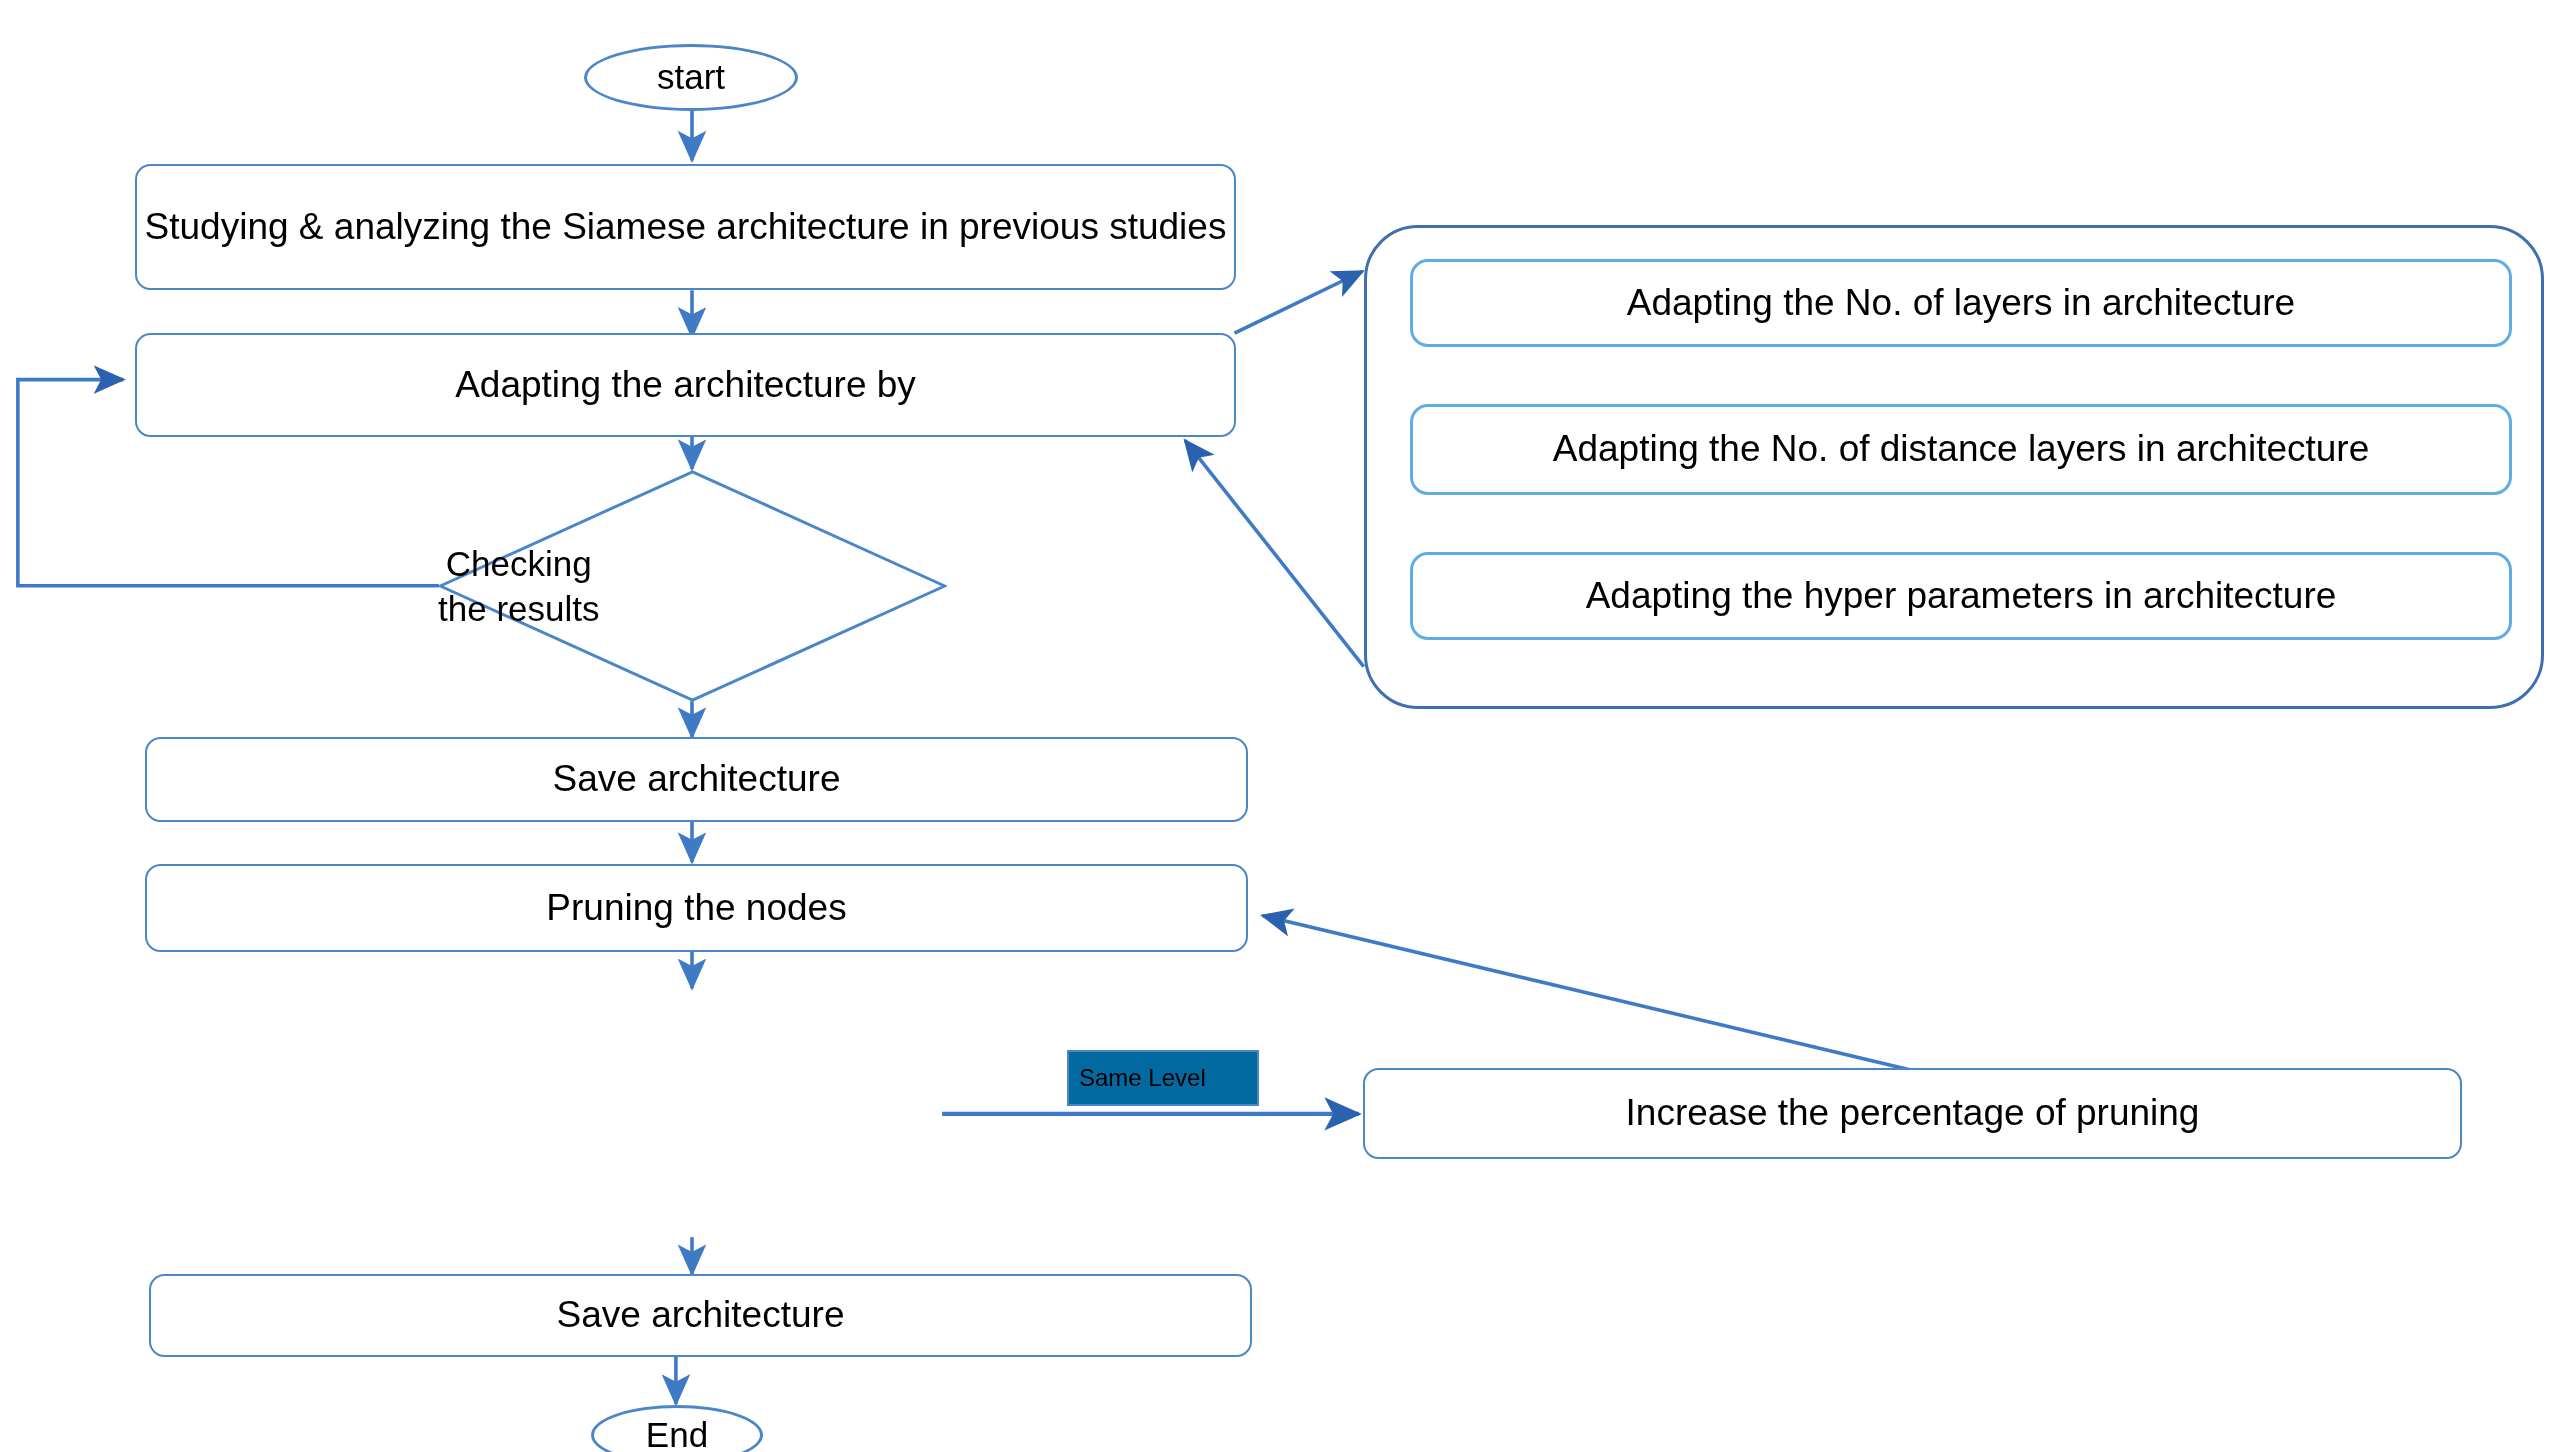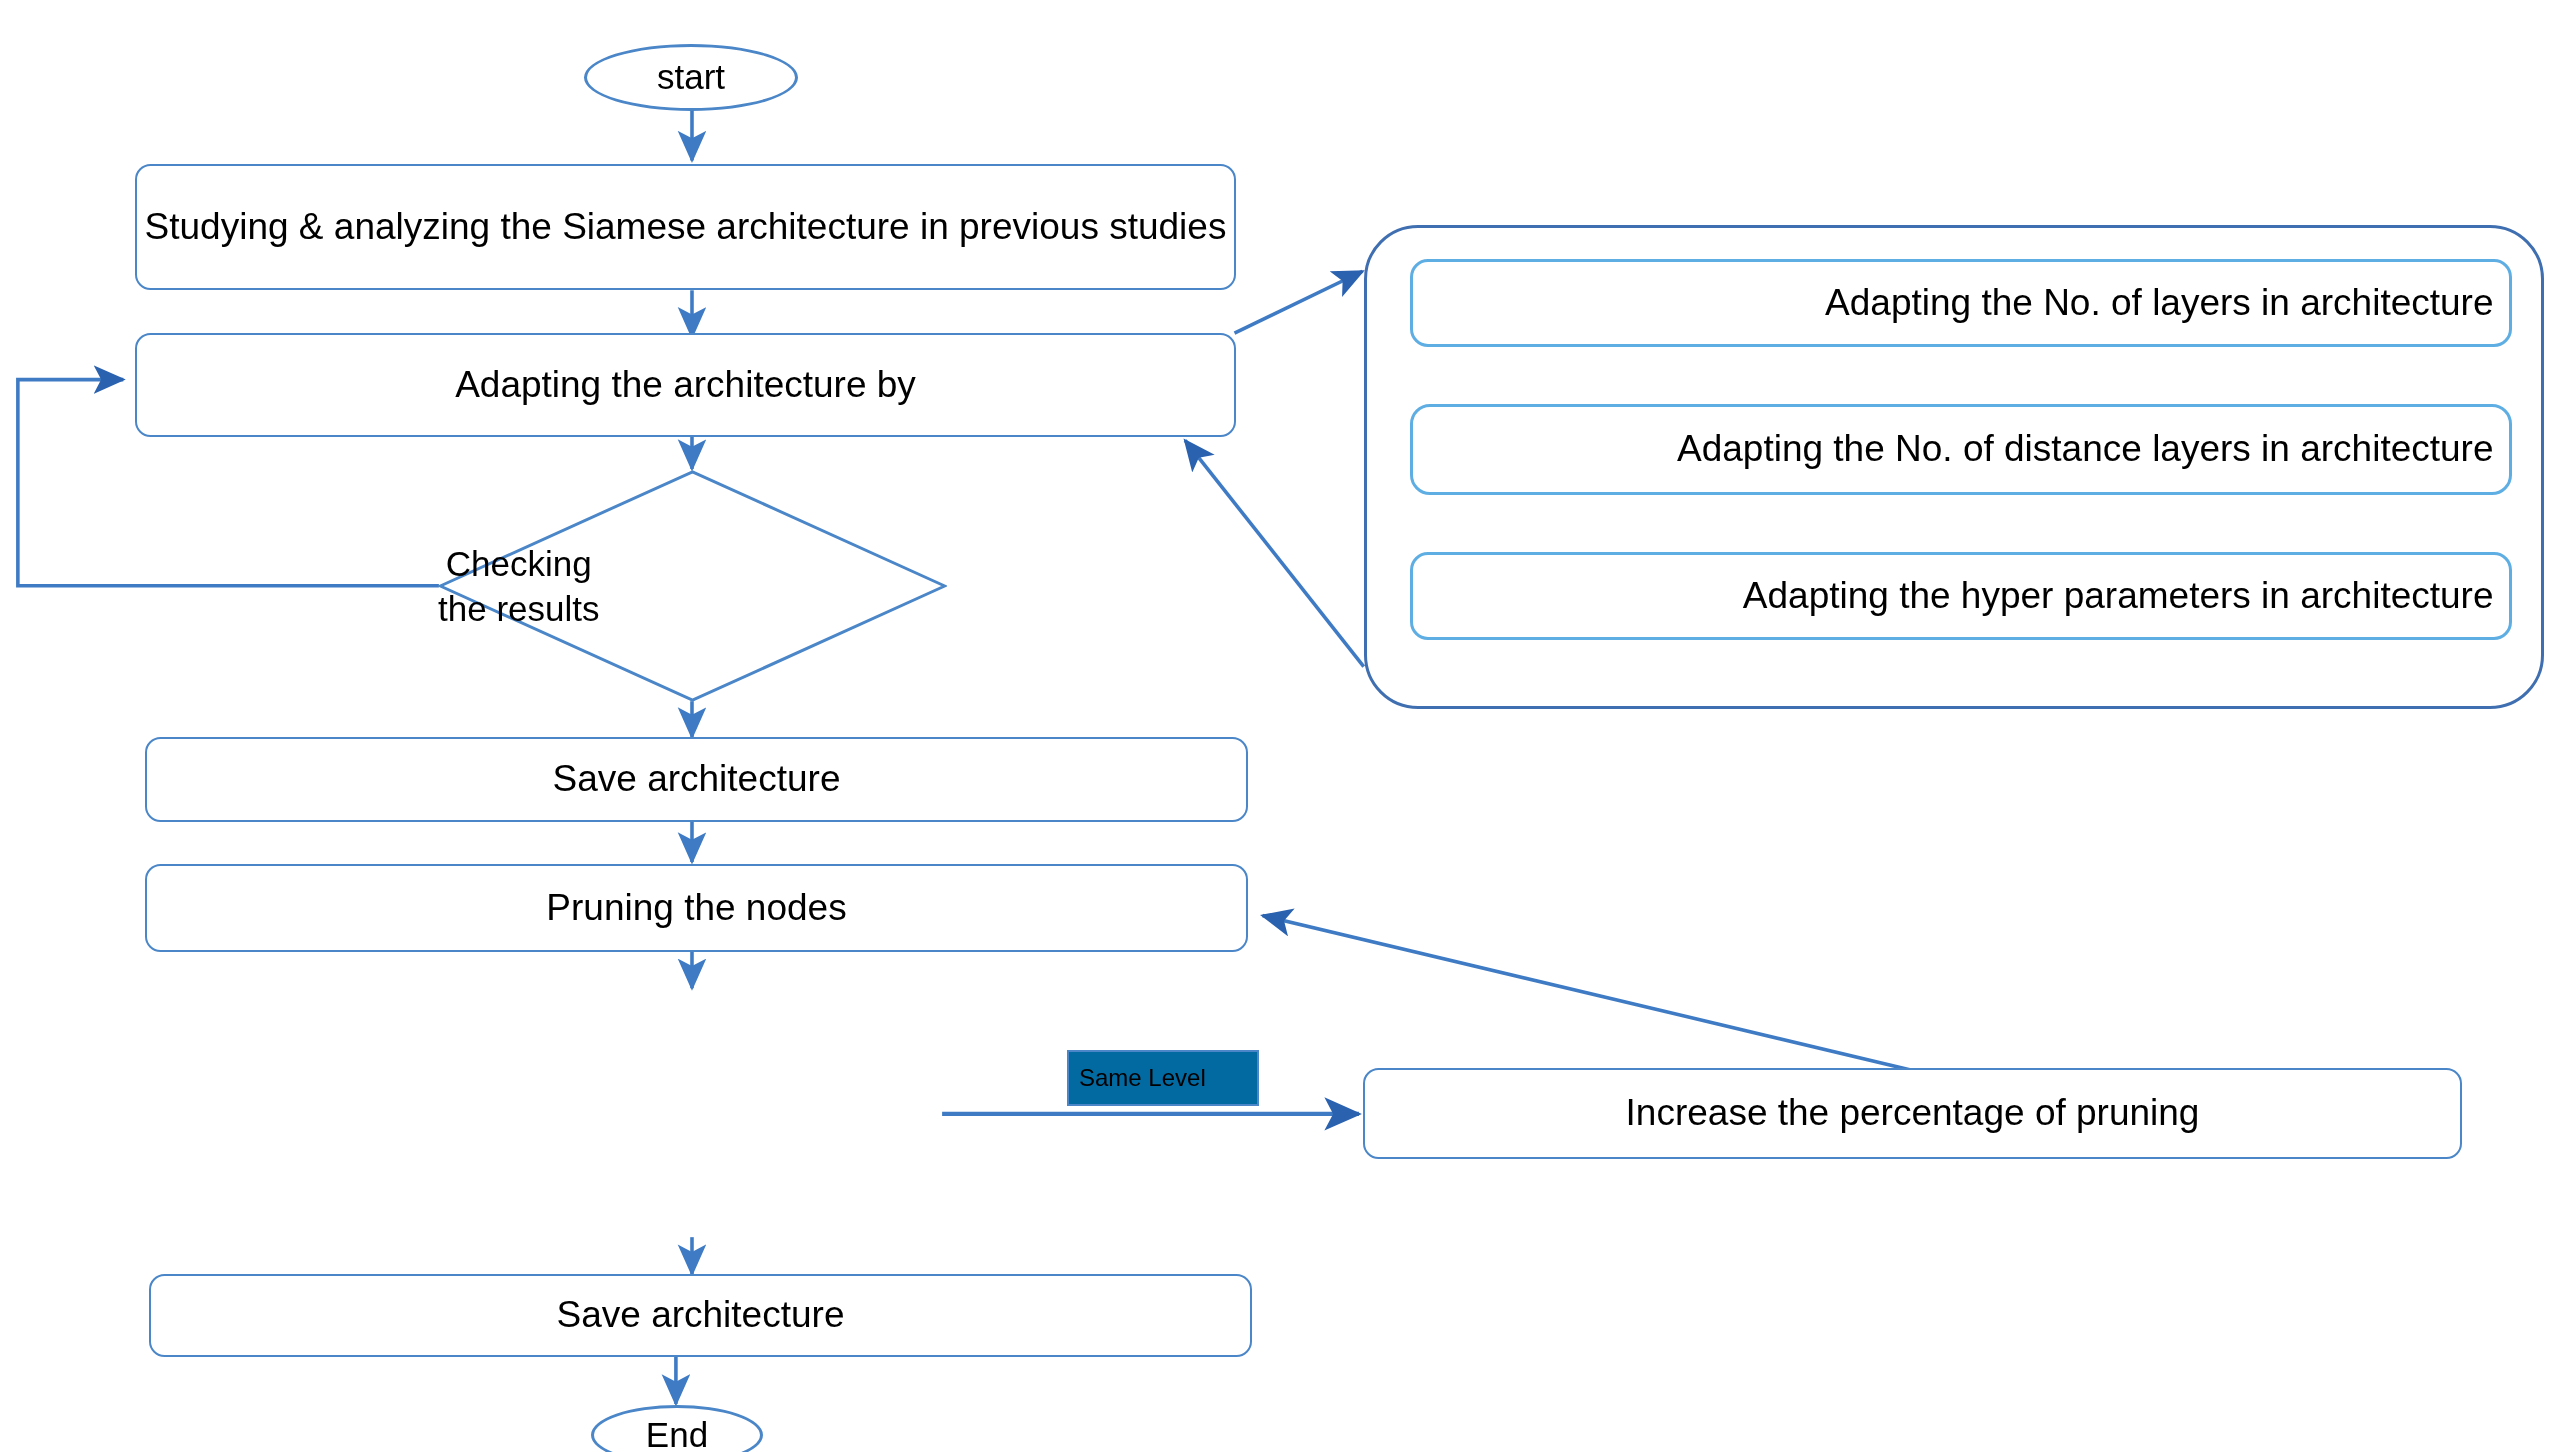--- a/index.html
+++ b/index.html
@@ -43,21 +43,20 @@
     border-radius: 15.5px;
     font-size: 37px;
     padding: 0 5px;
   }
   
   .subproc {
     border: 3px solid #5FAEE3;
     border-radius: 18px;
     font-size: 37px;
     padding: 0 15.5px;
-    justify-content: flex-end;
   }
   
   .group-box {
     position: absolute;
     box-sizing: border-box;
     border: 3px solid #3F6FB0;
     border-radius: 54px;
     background: #ffffff;
   }
   
@@ -158,21 +157,21 @@
   <div class="node proc" style="left:135px; top:305px; width:1101px; height:104px;">
     <span>Adapting the architecture by</span>
   </div>
 
   <div class="group-box" style="left:1364px; top:197px; width:1180px; height:484px;"></div>
 
   <div class="node subproc" style="left:1410px; top:231px; width:1102px; height:88px;">
     <span>Adapting the No. of layers in architecture</span>
   </div>
 
-  <div class="node subproc" style="left:1410px; top:376px; width:1102px; height:91px;border-radius:20px;">
+  <div class="node subproc" style="left:1410px; top:376px; width:1102px; height:91px;">
     <span>Adapting the No. of distance layers in architecture</span>
   </div>
 
   <div class="node subproc" style="left:1410px; top:524px; width:1102px; height:88px;">
     <span>Adapting the hyper parameters in architecture</span>
   </div>
 
   <div class="diamond" style="left:438px; top:442px; width:509px; height:232px;">
     <svg width="509" height="232" viewBox="0 0 854 390" xmlns="http://www.w3.org/2000/svg">
       <polygon points="427,3 851,195 427,387 3,195" fill="#ffffff" stroke="#4A86C8" stroke-width="5"></polygon>

